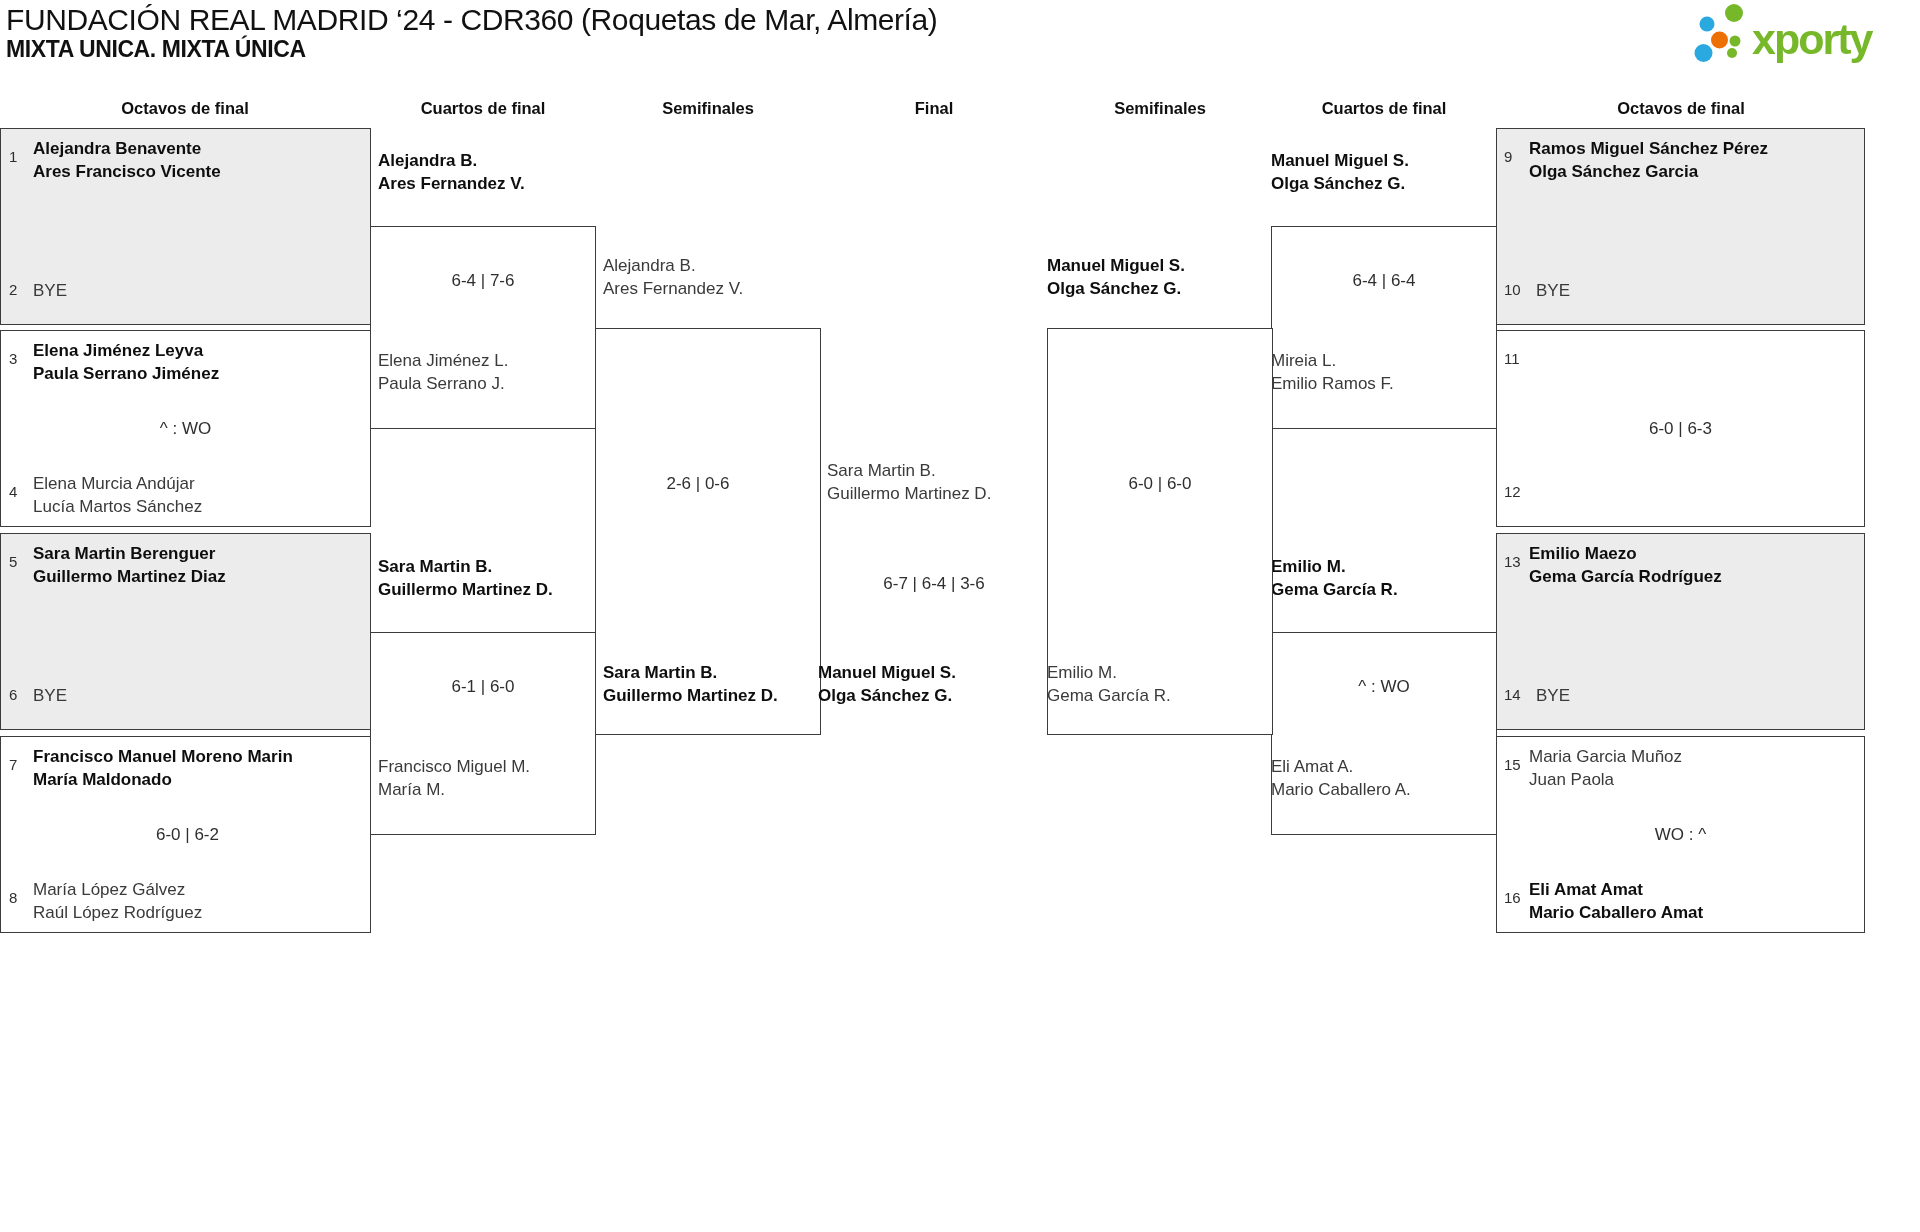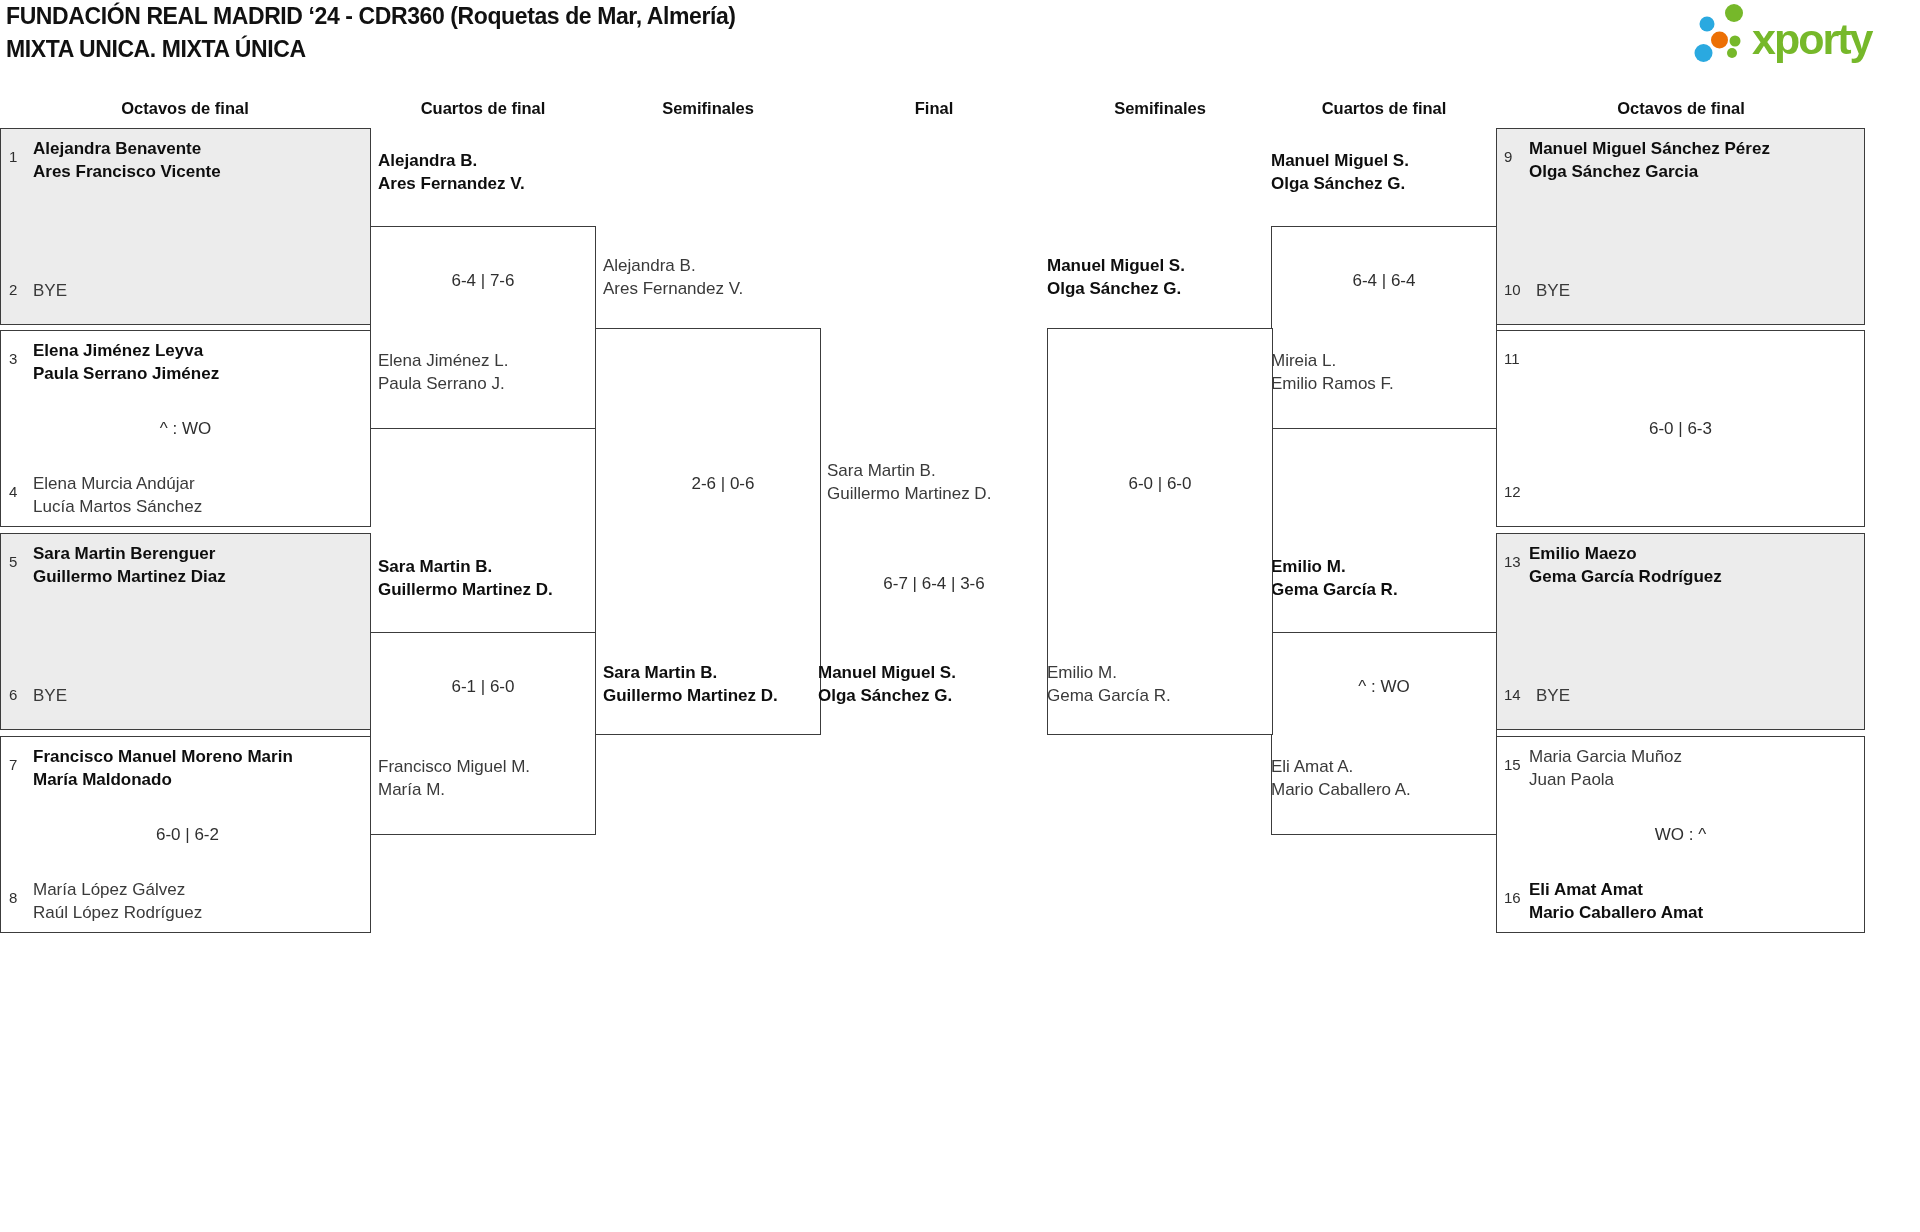--- a/index.html
+++ b/index.html
@@ -1,18 +1,18 @@
 <!DOCTYPE html>
 <html><head>
 <meta charset="utf-8">
 <style>
   html,body{margin:0;padding:0;background:#fff;}
   .page{position:relative;width:1920px;height:1232px;background:#fff;overflow:hidden;
         font-family:"Liberation Sans","DejaVu Sans",sans-serif;color:#2f2f2f;}
-  .title{position:absolute;left:6px;top:3px;font-size:23px;font-weight:700;
+  .title{position:absolute;left:6px;top:3px;font-size:30px;font-weight:400;
          letter-spacing:-0.4px;color:#111;white-space:nowrap;}
   .subtitle{position:absolute;left:6px;top:36px;font-size:23px;font-weight:700;
             letter-spacing:-0.4px;color:#111;white-space:nowrap;}
   .hdr{position:absolute;top:99px;transform:translateX(-50%);font-size:16.5px;
        font-weight:700;color:#0f0f0f;white-space:nowrap;}
   .mbox{position:absolute;border:1px solid #3c3c3c;box-sizing:border-box;background:#fff;}
   .gray{background:#ececec;}
   .seed{position:absolute;font-size:15px;line-height:18px;color:#2f2f2f;}
   .t{position:absolute;font-size:17px;line-height:23px;color:#3a3a3a;white-space:nowrap;}
   .b{font-weight:700;color:#0e0e0e;}
@@ -95,21 +95,21 @@
     <div>Raúl López Rodríguez</div>
   </div>
 
   <div class="mbox gray" style="left:1496px;top:128px;width:369px;height:197px"></div>
   <div class="mbox" style="left:1496px;top:330px;width:369px;height:197px"></div>
   <div class="mbox gray" style="left:1496px;top:533px;width:369px;height:197px"></div>
   <div class="mbox" style="left:1496px;top:736px;width:369px;height:197px"></div>
 
   <span class="seed" style="left:1504px;top:148px">9</span>
   <div class="t b" style="left:1529px;top:137px">
-    <div>Manuel Miguel Sánchez Pérez</div>
+    <div>Ramos Miguel Sánchez Pérez</div>
     <div>Olga Sánchez Garcia</div>
   </div>
   <span class="seed" style="left:1504px;top:281px">10</span>
   <div class="t" style="left:1536px;top:279px">
     <div>BYE</div>
   </div>
 
   <span class="seed" style="left:1504px;top:350px">11</span>
   <div class="score" style="left:1496px;width:369px;top:417px">6-0 | 6-3</div>
   <span class="seed" style="left:1504px;top:483px">12</span>
@@ -181,21 +181,21 @@
     <div>Mario Caballero A.</div>
   </div>
 
   <div class="mbox" style="left:595px;top:328px;width:226px;height:407px"></div>
   <div class="mbox" style="left:1047px;top:328px;width:226px;height:407px"></div>
 
   <div class="t" style="left:603px;top:254px">
     <div>Alejandra B.</div>
     <div>Ares Fernandez V.</div>
   </div>
-  <div class="score" style="left:595px;width:256px;top:472px">2-6 | 0-6</div>
+  <div class="score" style="left:570px;width:256px;top:472px">2-6 | 0-6</div>
   <div class="t b" style="left:603px;top:661px">
     <div>Sara Martin B.</div>
     <div>Guillermo Martinez D.</div>
   </div>
 
   <div class="t b rt" style="left:1047px;width:218px;top:254px">
     <div>Manuel Miguel S.</div>
     <div>Olga Sánchez G.</div>
   </div>
   <div class="score" style="left:1047px;width:226px;top:472px">6-0 | 6-0</div>

